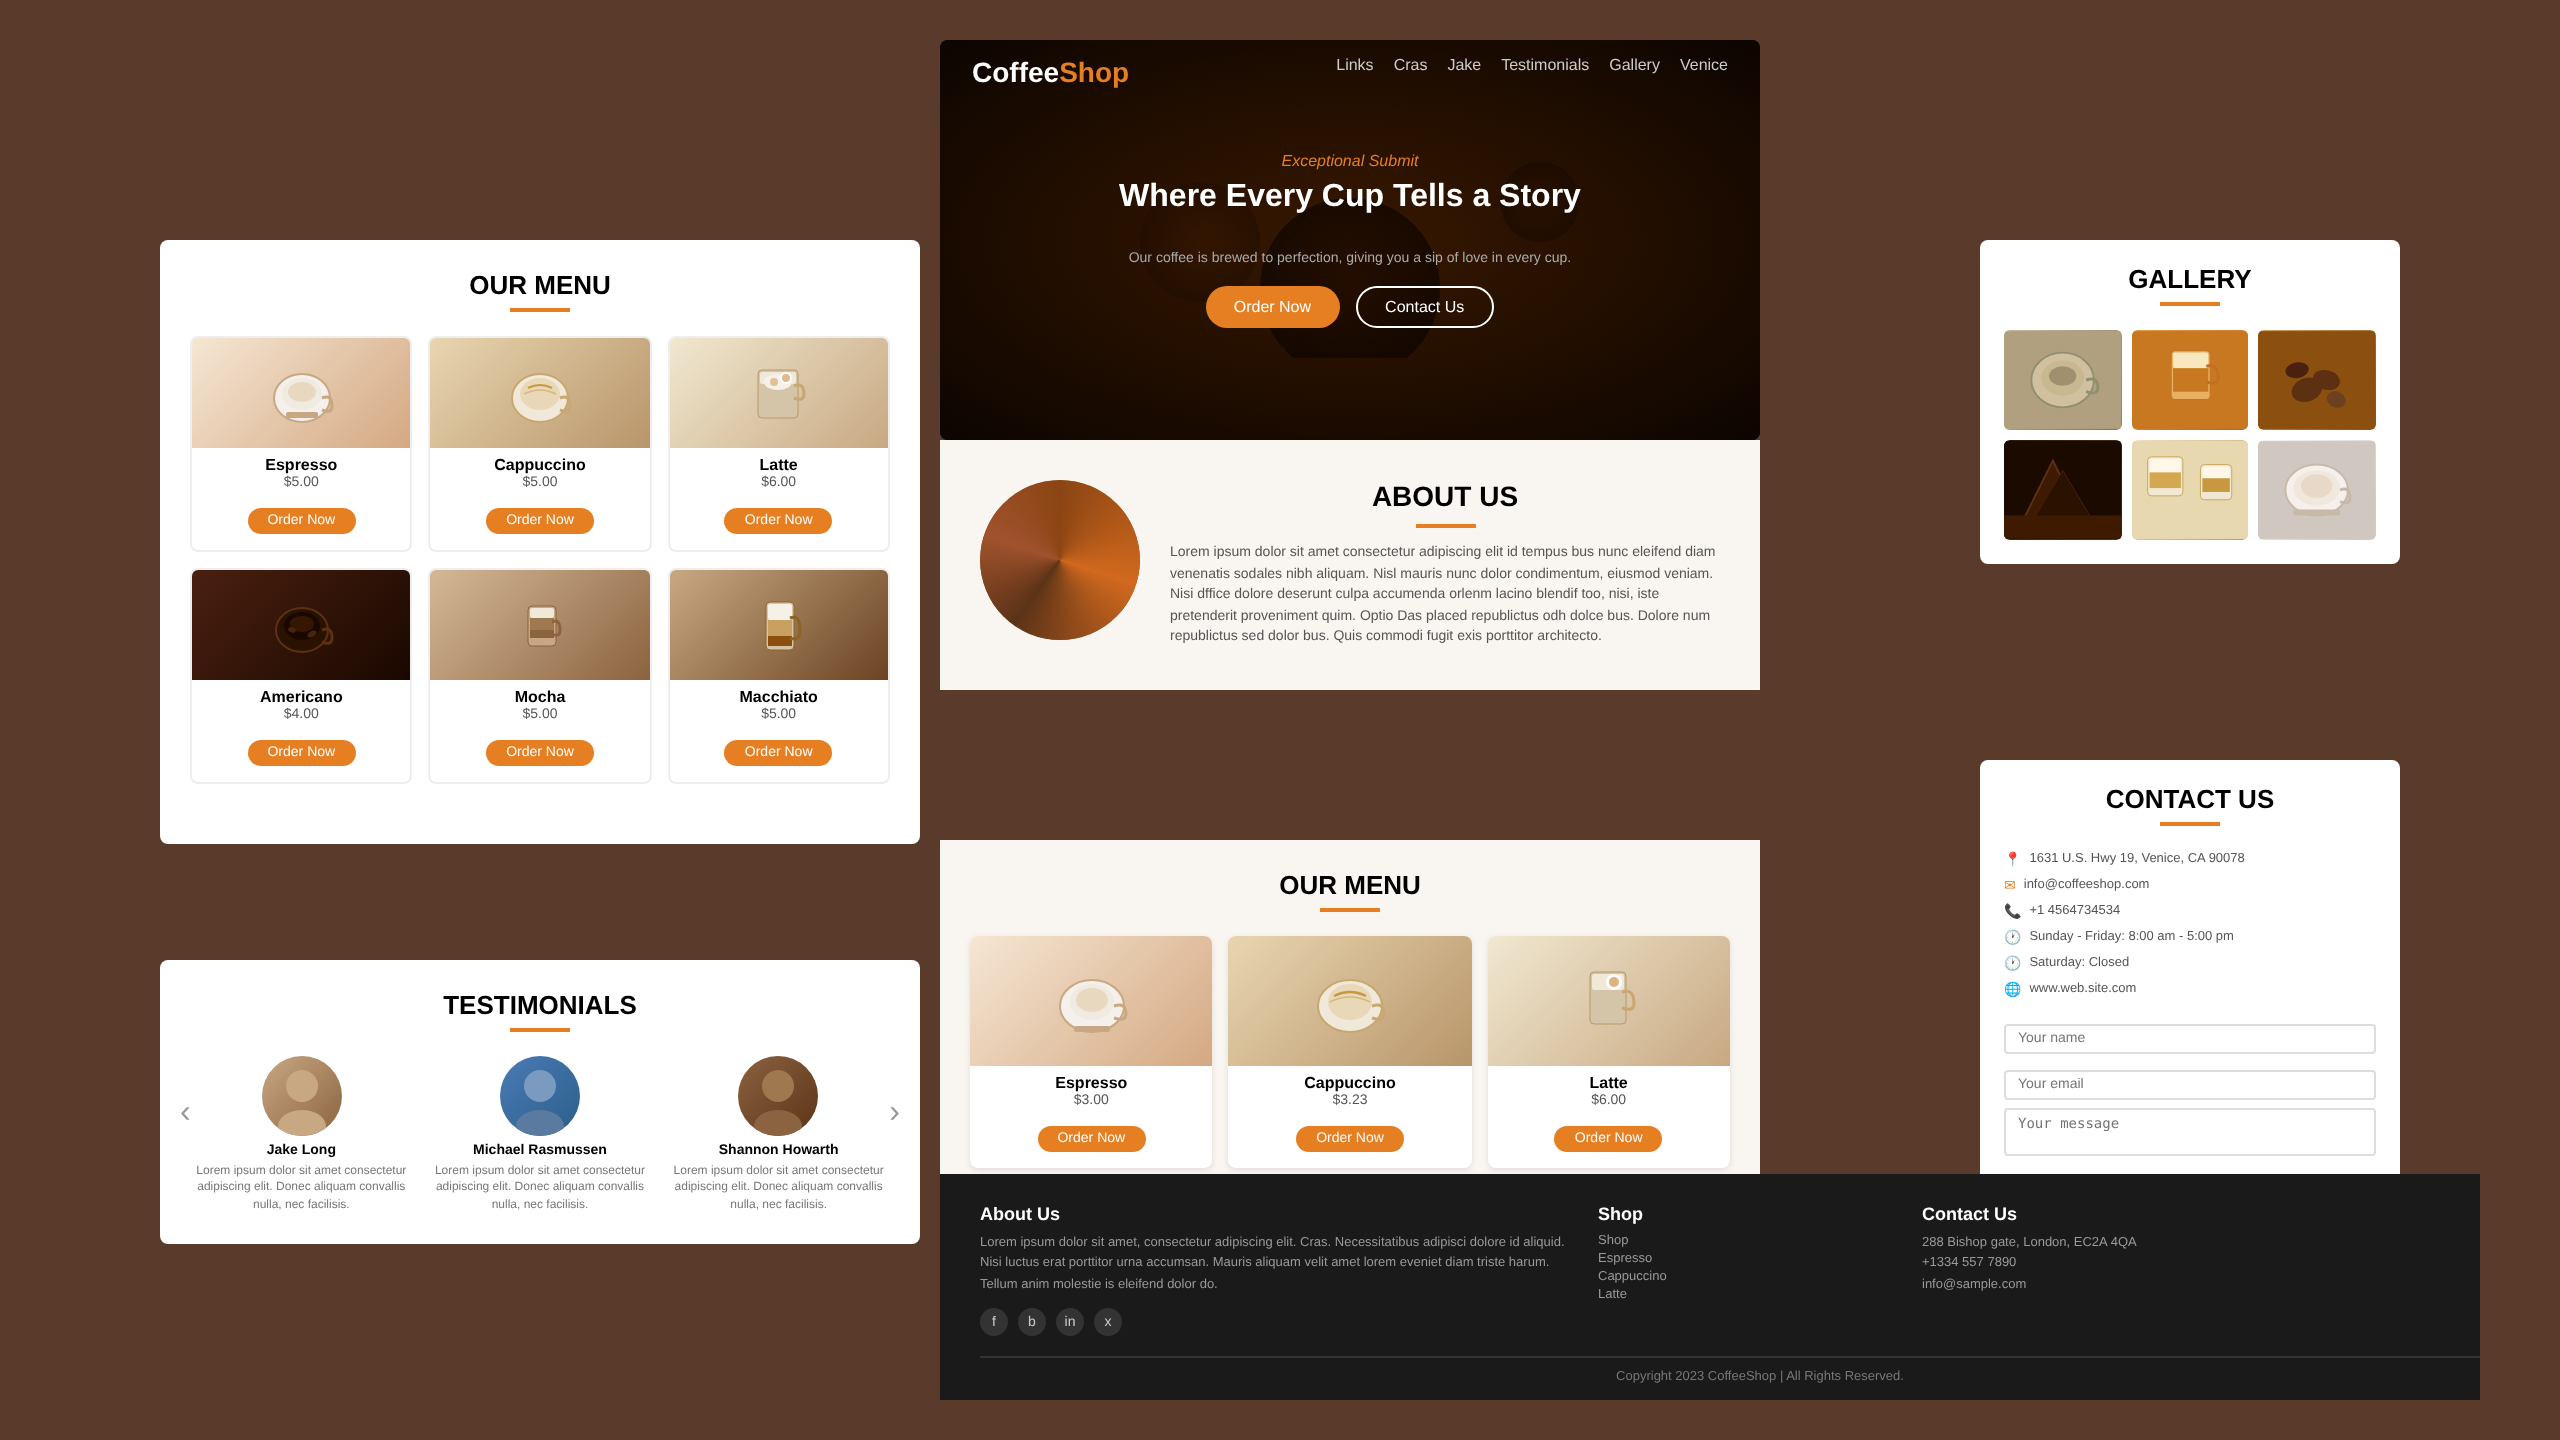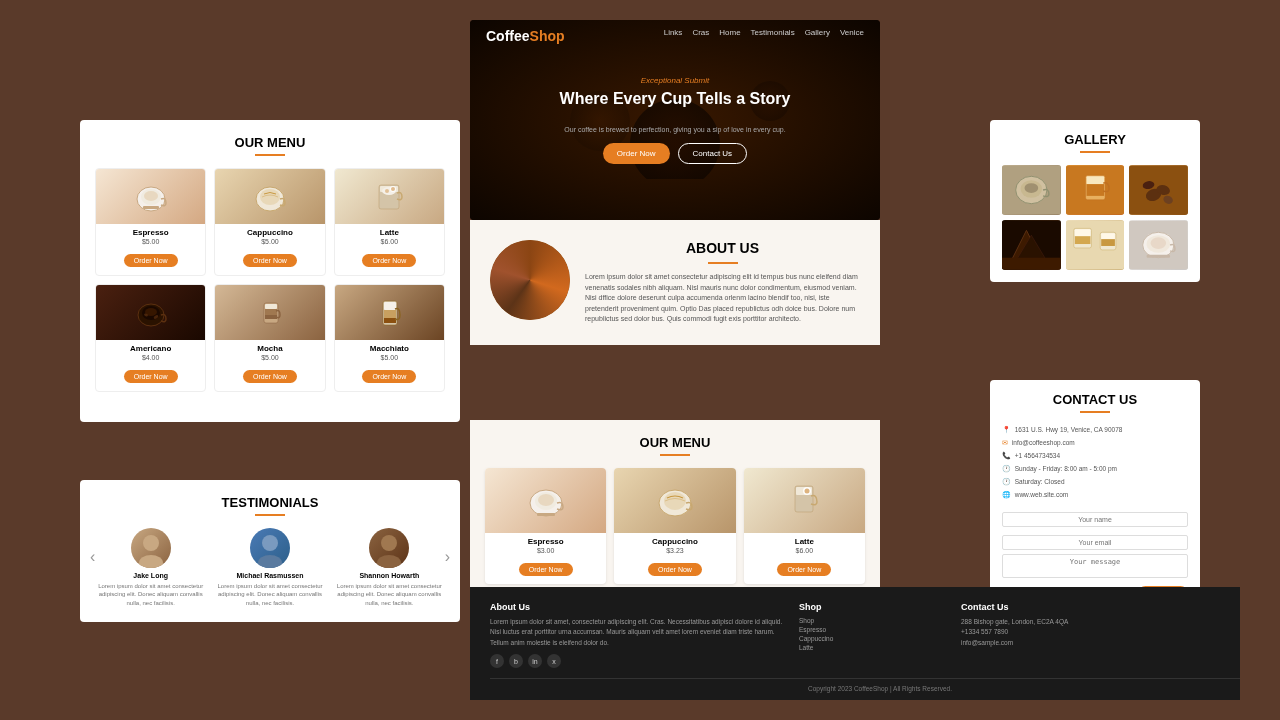--- a/index.html
+++ b/index.html
@@ -396,21 +396,20 @@
     }
 
     .contact-input {
       width: 100%;
       border: 1px solid #ddd;
       padding: 3px 6px;
       font-size: 7px;
       margin-bottom: 4px;
       border-radius: 2px;
       outline: none;
-      text-align: center;
     }
 
     .btn-submit {
       background: #e67e22;
       color: white;
       border: none;
       padding: 4px 14px;
       border-radius: 10px;
       font-size: 7px;
       cursor: pointer;
@@ -491,21 +490,21 @@
 
   <div class="hero-section">
     <div class="hero-coffee-bg"></div>
     <nav class="hero-nav">
       <div class="hero-logo">
         Coffee<span>Shop</span>
       </div>
       <div class="hero-nav-links">
         <a href="#">Links</a>
         <a href="#">Cras</a>
-        <a href="#">Home</a>
+        <a href="#">Jake</a>
         <a href="#">Testimonials</a>
         <a href="#">Gallery</a>
         <a href="#">Venice</a>
       </div>
     </nav>
     <div class="hero-content">
 
       <div style="position:absolute;top:0;left:0;right:0;bottom:0;overflow:hidden;z-index:0;">
         <div style="position:absolute;bottom:-10px;left:50%;transform:translateX(-50%);width:90px;height:90px;border-radius:50%;background:radial-gradient(circle,#1a0800,#000);opacity:0.6;"></div>
         <div style="position:absolute;top:30px;left:30px;width:60px;height:60px;border-radius:50%;background:radial-gradient(circle,#3d1a00,#0d0500);opacity:0.4;"></div>

